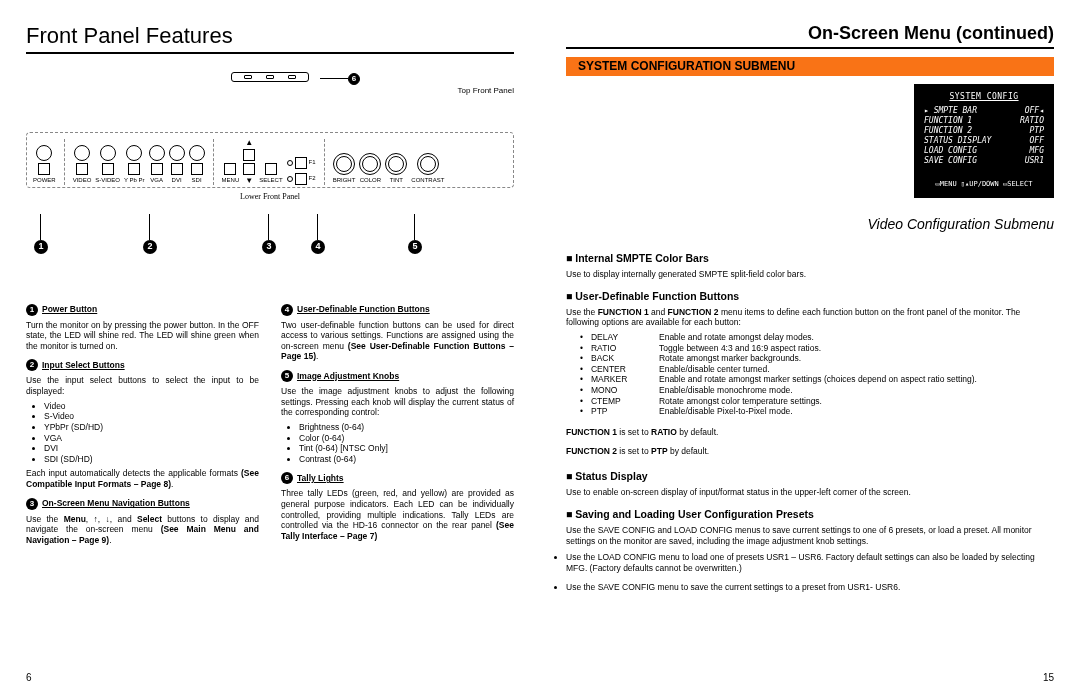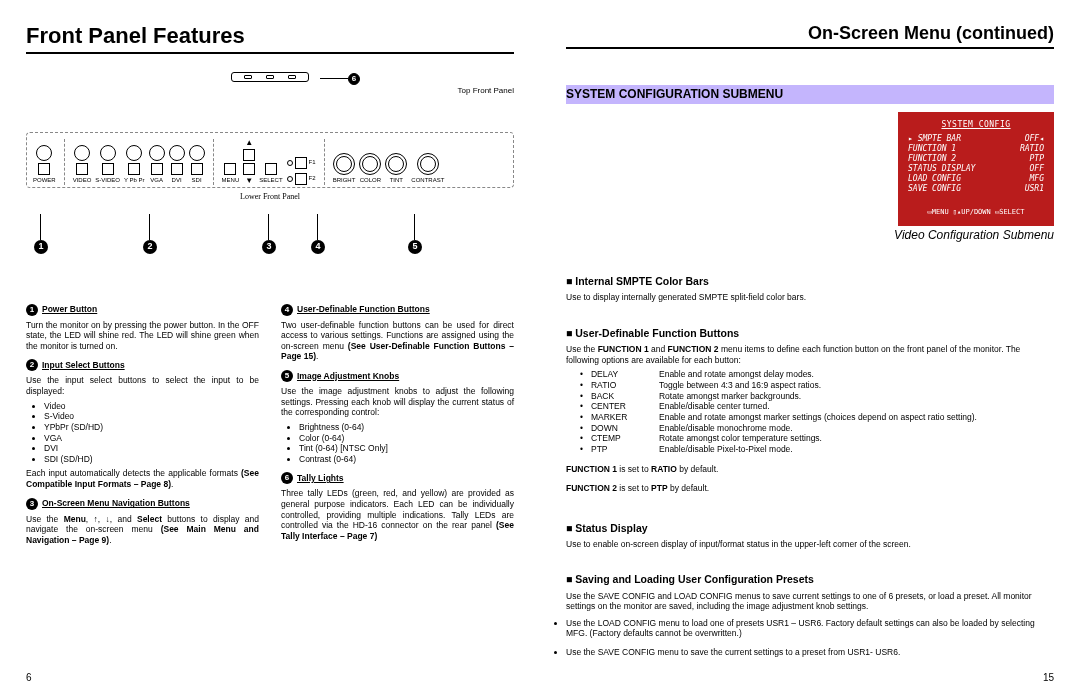--- a/index.html
+++ b/index.html
@@ -14,21 +14,21 @@
     line-height: 1.25;
   }
   .page {
     width: 50%;
     padding: 22px 26px 14px 26px;
     display: flex;
     flex-direction: column;
   }
   .left-head {
     font-size: 22px;
-    font-weight: bold;
+    font-weight: normal;
     border-bottom: 2px solid #000;
     padding-bottom: 2px;
     margin-bottom: 18px;
   }
   .right-head {
     font-size: 18px;
     font-weight: bold;
     border-bottom: 2px solid #000;
     padding-bottom: 2px;
     margin-bottom: 8px;
@@ -95,33 +95,33 @@
   .item-head { display:flex; gap:4px; align-items:center; font-weight:bold; text-decoration:underline; margin:8px 0 4px 0; font-size:8.5px;}
   .ic{ width:12px;height:12px;border-radius:50%;background:#000;color:#fff;display:flex;align-items:center;justify-content:center;font-size:8px;font-weight:bold; text-decoration:none;}
   .body { font-size:8.5px; text-align:justify; }
   .body ul{ margin:4px 0 4px 18px; text-align:left;}
   .bold{font-weight:bold;}
   .pagenum-l{ margin-top:auto; font-size:10px;}
   .pagenum-r{ margin-top:auto; font-size:10px; text-align:right;}
 
   
   .submenu-bar{
-    background:#c4b5fd; font-weight:bold; font-size:12px; padding:2px 0; margin-bottom:8px;margin-top:28px;
+    background:#f97316; font-weight:bold; font-size:12px; padding:2px 12px; margin-bottom:8px;
   }
   .osd-wrap{ display:flex; flex-direction:column; align-items:flex-end; margin-bottom:8px;}
   .osd{
-    width:156px; background:#b91c1c; color:#fff; font-family: monospace;
+    width:140px; background:#000000; color:#fff; font-family: monospace;
     font-size:8px; padding:8px 10px 10px 10px;
   }
   .osd-title{ text-align:center; text-decoration:underline; margin-bottom:4px; letter-spacing:0.5px;}
   .osd-row{ display:flex; justify-content:space-between;font-style:italic; }
   .osd-foot{ text-align:center; margin-top:14px; font-size:7px;}
-  .osd-cap{ font-style:italic; font-size:12px; margin-top:2px; }
-
-  .h3{ font-weight:bold; font-size:10.5px; margin:24px 0 4px 0; }
+  .osd-cap{ font-style:italic; font-size:14px; margin-top:18px; }
+
+  .h3{ font-weight:bold; font-size:10.5px; margin:10px 0 4px 0; }
   .h3::before{ content:"■ "; }
   .rbody{ font-size:8.5px; }
   .opt-table{ margin:4px 0 6px 14px; font-size:8.5px;}
   .opt-table div{ display:flex; gap:8px; }
   .opt-table .k{ width:60px;}
   .note{ font-size:8.5px; margin:4px 0;}
 </style>
 </head>
 <body>
 
@@ -381,21 +381,21 @@
         <span class="k">CENTER</span>
         <span>Enable/disable center turned.</span>
       </div>
       <div>
         <span>•</span>
         <span class="k">MARKER</span>
         <span>Enable and rotate amongst marker settings (choices depend on aspect ratio setting).</span>
       </div>
       <div>
         <span>•</span>
-        <span class="k">DOWN</span>
+        <span class="k">MONO</span>
         <span>Enable/disable monochrome mode.</span>
       </div>
       <div>
         <span>•</span>
         <span class="k">CTEMP</span>
         <span>Rotate amongst color temperature settings.</span>
       </div>
       <div>
         <span>•</span>
         <span class="k">PTP</span>

